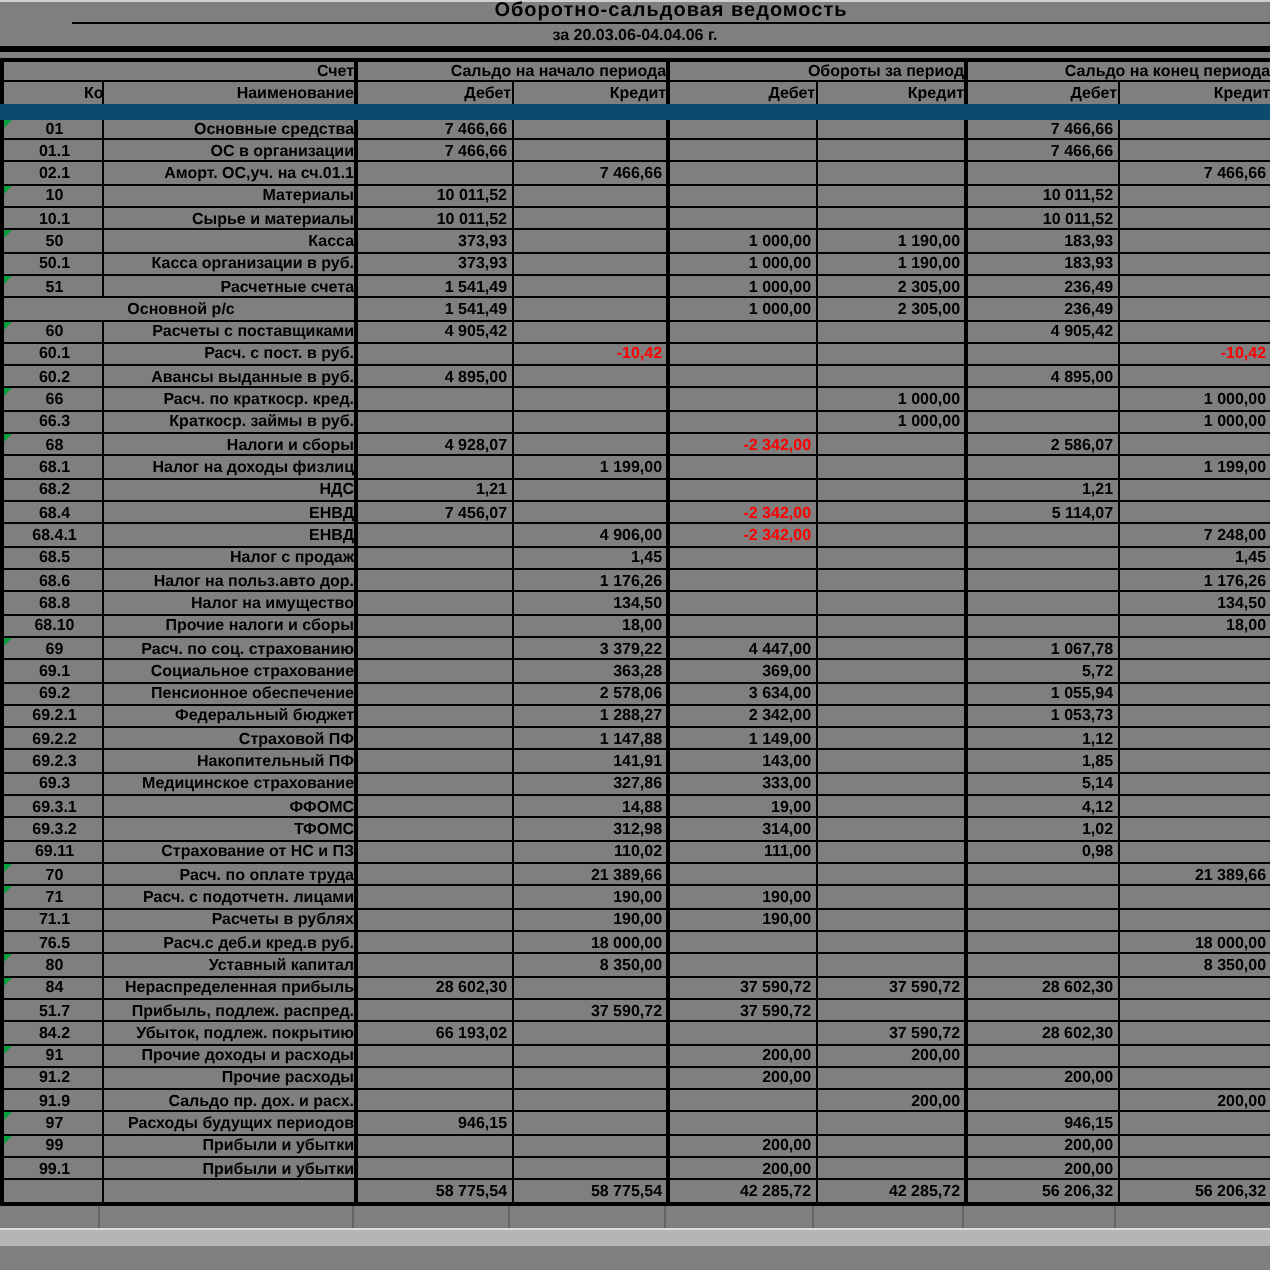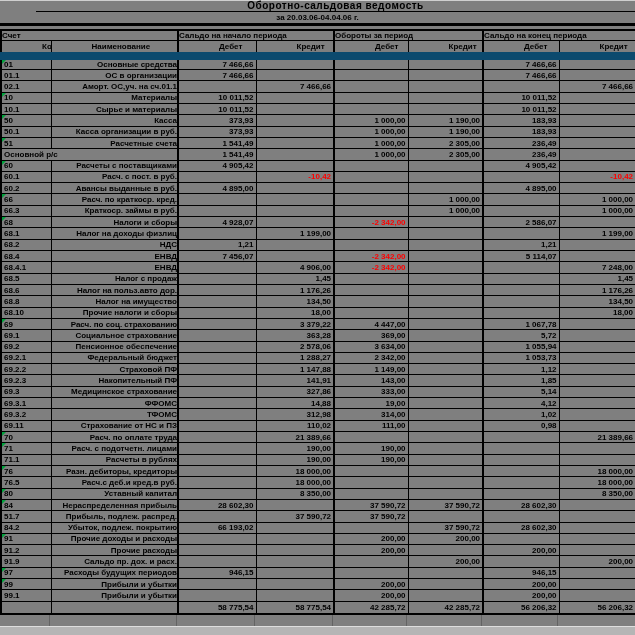--- a/index.html
+++ b/index.html
@@ -25,26 +25,26 @@
   table{
     border-collapse:collapse;table-layout:fixed;width:635px;
     border:2px solid #000;border-top-width:2px;
   }
   th,td{
     border:1px solid #000;
     font-size:8px;font-weight:bold;
     padding:0;overflow:hidden;white-space:nowrap;
     vertical-align:middle;line-height:9px;
   }
-  thead th{text-align:left;}
+  thead th{text-align:right;}
   tr.h1 th{height:9px;}
   tr.h2 th{height:11px;border-bottom:8px solid #0c4a6e;padding-left:40px;}
   .gl{border-left:2px solid #000;}          
   tr.dr{height:11.32px;}
-  td.code{text-align:left;padding-left:2px;position:relative;}
+  td.code{text-align:center;padding-left:2px;position:relative;}
   td.name{text-align:right;padding-left:2px;}
   td.num{text-align:right;padding-right:2px;}
   td.neg{color:#ff0000;}
   tr.totals td{height:11px;border-bottom:2px solid #000;}
   .marker{
     position:absolute;top:0;left:0;width:0;height:0;
     border-top:4px solid #00a13b;border-right:4px solid transparent;
   }
 
   .tail{display:flex;height:11px;}
@@ -447,30 +447,20 @@
           <td class="code">71.1</td>
           <td class="name">Расчеты в рублях</td>
           <td class="num gl"></td>
           <td class="num">190,00</td>
           <td class="num gl">190,00</td>
           <td class="num"></td>
           <td class="num gl"></td>
           <td class="num"></td>
         </tr>
         <tr class="dr">
-          <td class="code"><span class="marker"></span>76</td>
-          <td class="name">Разн. дебиторы, кредиторы</td>
-          <td class="num gl"></td>
-          <td class="num">18 000,00</td>
-          <td class="num gl"></td>
-          <td class="num"></td>
-          <td class="num gl"></td>
-          <td class="num">18 000,00</td>
-        </tr>
-        <tr class="dr">
           <td class="code">76.5</td>
           <td class="name">Расч.с деб.и кред.в руб.</td>
           <td class="num gl"></td>
           <td class="num">18 000,00</td>
           <td class="num gl"></td>
           <td class="num"></td>
           <td class="num gl"></td>
           <td class="num">18 000,00</td>
         </tr>
         <tr class="dr">

